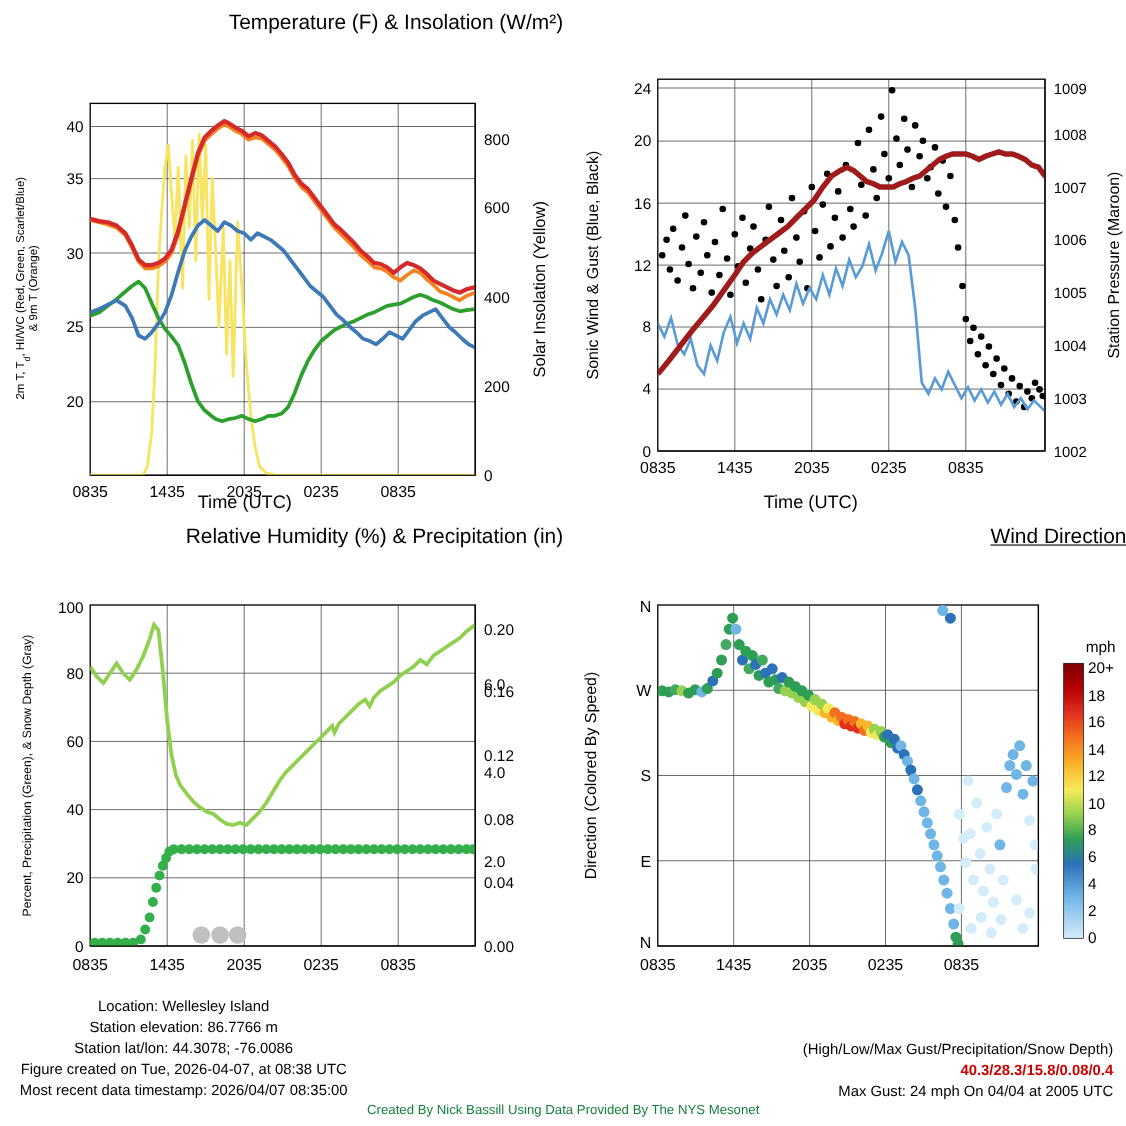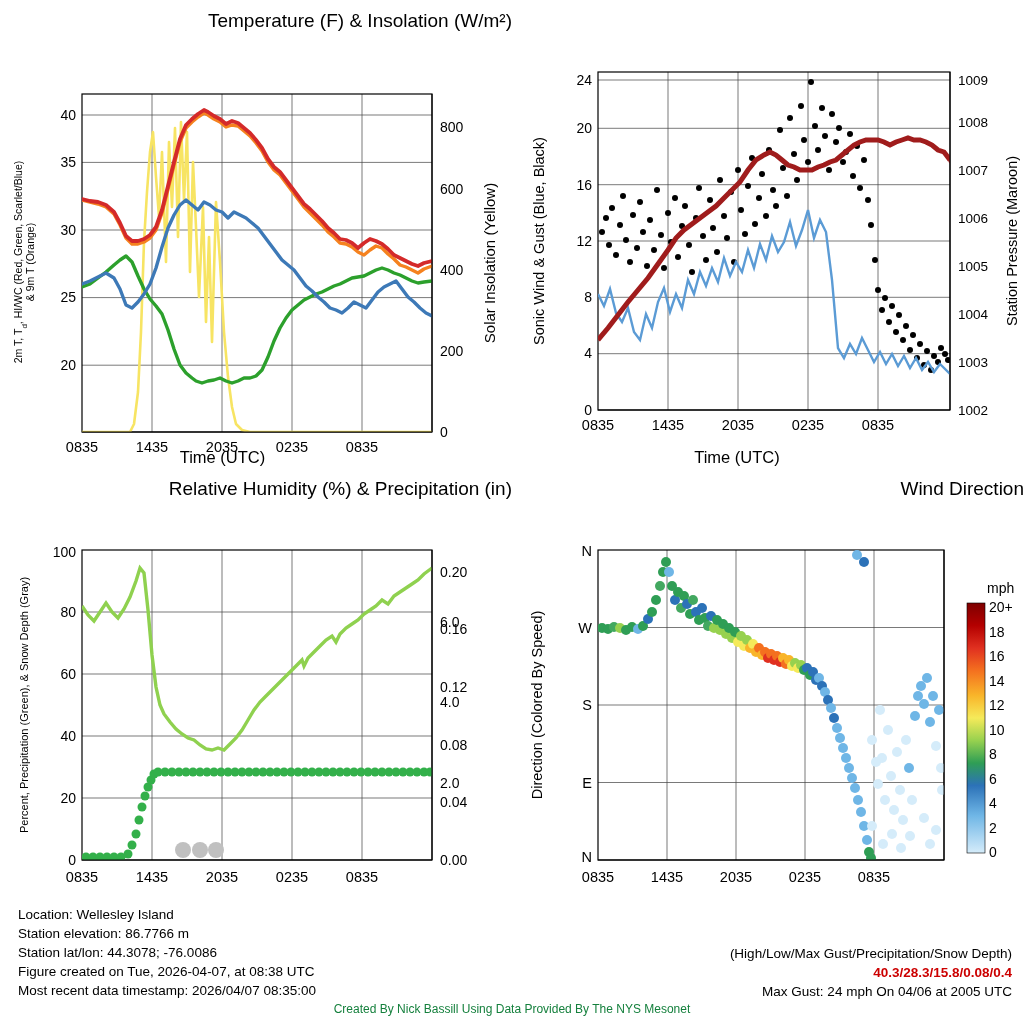--- a/index.html
+++ b/index.html
@@ -1,21 +1,21 @@
 <!DOCTYPE html>
 <html><head>
 <meta charset="utf-8">
 <style>
   html,body{margin:0;padding:0;background:#fff;}
   body{width:1024px;height:1024px;font-family:"Liberation Sans",sans-serif;color:#000;position:relative;overflow:hidden;}
   .panel{position:absolute;}
   .ttl{text-align:right;font-size:19px;}
   svg{display:block;}
   text{font-family:"Liberation Sans",sans-serif;}
-  .footer{position:absolute;font-size:13.5px;line-height:19px;}
+  .footer{position:absolute;font-size:13.5px;line-height:19px;text-align:center;}
   .cred{position:absolute;left:0;width:1024px;text-align:center;font-size:12px;color:#15803d;}
   .red{color:#cc0000;font-weight:bold;}
 </style>
 </head>
 <body>
 
 <div class="panel" style="left:0;top:10px;width:512px;height:460px;">
   <div class="ttl" style="margin-left:10px;">Temperature (F) &amp; Insolation (W/m²)</div>
   <svg width="512" height="420" viewBox="0 0 512 420">
     <defs>
@@ -366,21 +366,21 @@
       <text x="82" y="382">0835</text>
         <text x="152" y="382">1435</text>
         <text x="222" y="382">2035</text>
         <text x="292" y="382">0235</text>
         <text x="362" y="382">0835</text>
     </g>
     <text transform="translate(28,205) rotate(-90)" text-anchor="middle" font-size="11">Percent, Precipitation (Green), &amp; Snow Depth (Gray)</text>
   </svg>
 </div>
 
-<div class="panel" style="left:512px;top:478px;width:512px;height:430px;">
+<div class="panel" style="left:512px;top:478px;width:512px;height:430px;text-decoration:underline;">
   <div class="ttl" style="margin-left:-40px;">Wind Direction</div>
   <svg width="512" height="390" viewBox="0 0 512 390">
     <defs>
         <clipPath id="cp4">
           <rect x="86" y="50" width="346" height="310"></rect>
         </clipPath>
       <linearGradient id="cb" x1="0" y1="0" x2="0" y2="1">
         <stop offset="0%" stop-color="#7d0000"></stop>
           <stop offset="9%" stop-color="#b40000"></stop>
         <stop offset="18%" stop-color="#e03020"></stop>
@@ -567,16 +567,16 @@
   <div>Location: Wellesley Island</div>
   <div>Station elevation: 86.7766 m</div>
   <div>Station lat/lon: 44.3078; -76.0086</div>
   <div>Figure created on Tue, 2026-04-07, at 08:38 UTC</div>
   <div>Most recent data timestamp: 2026/04/07 08:35:00</div>
 </div>
 
 <div class="footer" style="right:12px;top:944px;text-align:right;">
   <div>(High/Low/Max Gust/Precipitation/Snow Depth)</div>
   <div class="red">40.3/28.3/15.8/0.08/0.4</div>
-  <div>Max Gust: 24 mph On 04/06 at 2005 UTC</div>
+  <div>Max Gust: 24 mph On 04/04 at 2005 UTC</div>
 </div>
 
 <div class="cred" style="top:1002px;">Created By Nick Bassill Using Data Provided By The NYS Mesonet</div>
 
 </body></html>

